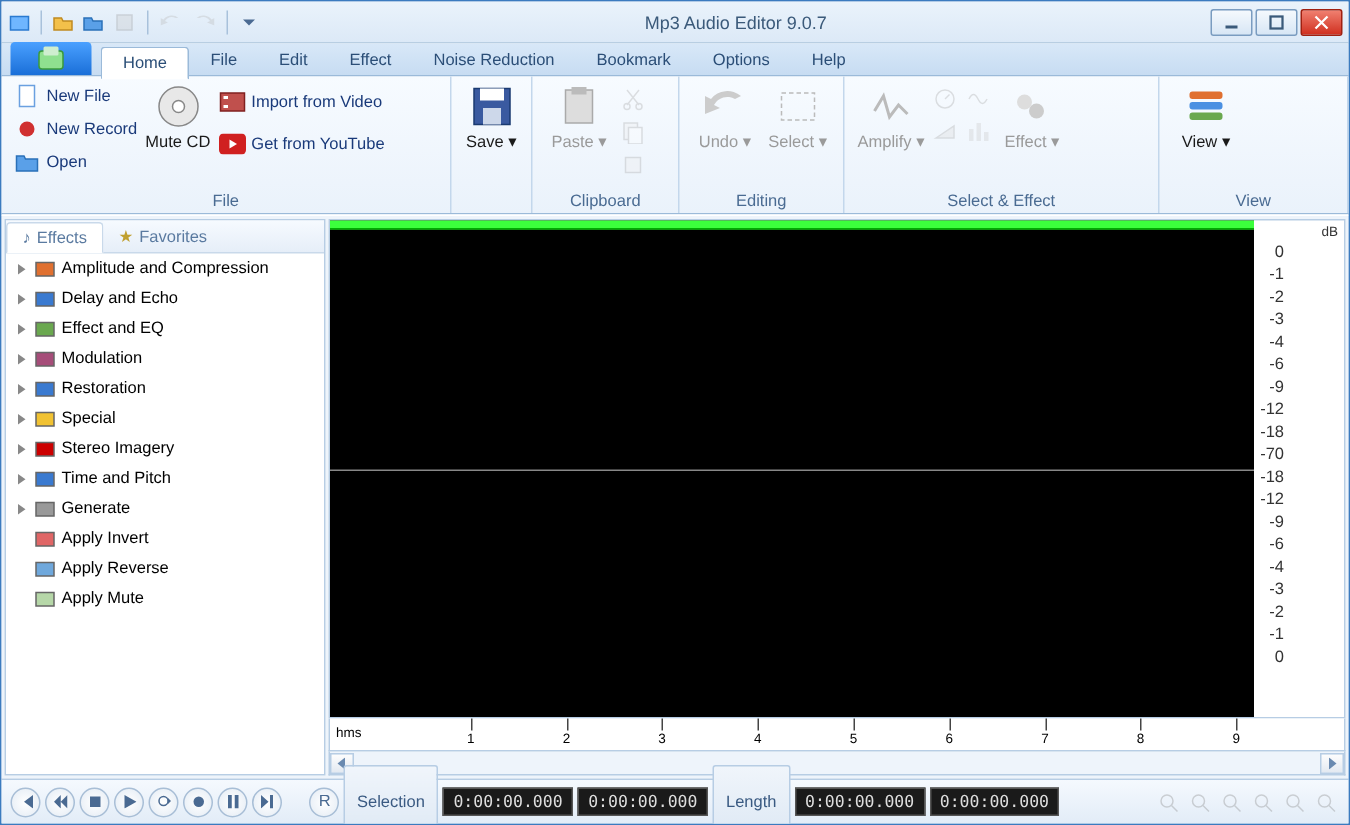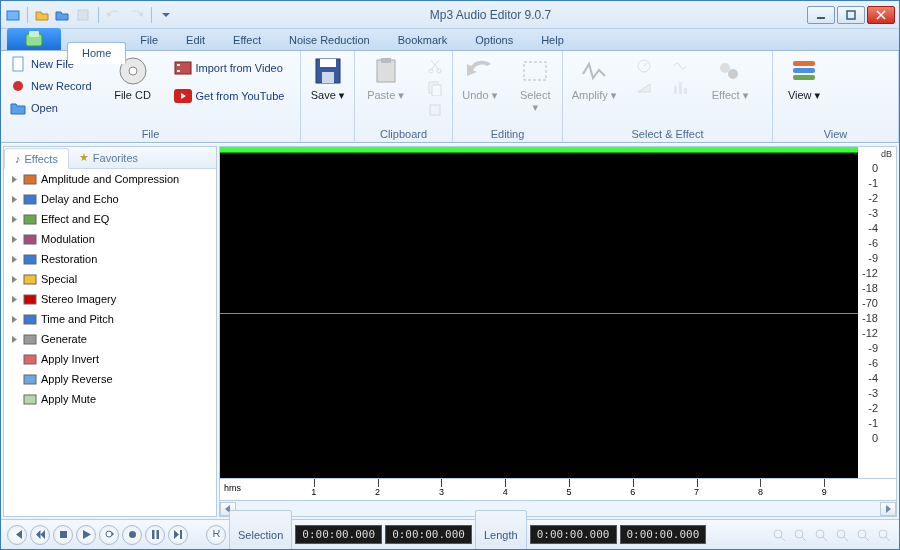--- a/index.html
+++ b/index.html
@@ -13,26 +13,26 @@
 .title { flex: 1; text-align: center; color: #3b5a7a; font-size: 12px; }
 .winctrl { display: flex; gap: 2px; }
 .winbtn { width: 28px; height: 18px; border: 1px solid #7a9cc0; border-radius: 2px; display: flex; align-items: center; justify-content: center; cursor: pointer; background: linear-gradient(#f5f9fd,#d7e6f5); }
 .winbtn.close { background: linear-gradient(#f08070,#d03020); border-color: #a02010; color: #fff; }
 .winbtn svg { width: 10px; height: 10px; }
 
 
 .tabrow { height: 22px; background: linear-gradient(#d8e8f8,#c7dcf2); display: flex; align-items: flex-end; padding-left: 6px; border-bottom: 1px solid #9bbad9; }
 .appbtn { width: 54px; height: 22px; background: linear-gradient(#4aa0ff,#1a6fd8); border-radius: 3px 3px 0 0; display: flex; align-items: center; justify-content: center; margin-right: 6px; }
 .tab { padding: 4px 14px; color: #2b4e77; cursor: pointer; }
-.tab.active { background: #fff; border: 1px solid #9bbad9; border-bottom: 1px solid #fff; border-radius: 3px 3px 0 0; position: relative; top: 14px; }
+.tab.active { background: #fff; border: 1px solid #9bbad9; border-bottom: 1px solid #fff; border-radius: 3px 3px 0 0; position: relative; top: 3px; }
 
 
 .ribbon { height: 92px; background: linear-gradient(#f7fbff,#eaf2fb); border-bottom: 1px solid #9bbad9; display: flex; }
 .rgroup { border-right: 1px solid #c3d7ec; padding: 4px 8px 2px; display: flex; flex-direction: column; }
-.rgroup-body { flex: 1; display: flex; gap: 18px; align-items: flex-start; }
+.rgroup-body { flex: 1; display: flex; gap: 4px; align-items: flex-start; }
 .rgroup-label { text-align: center; color: #4a6b92; font-size: 11px; padding-top: 2px; }
 .vbtn { display: flex; flex-direction: column; align-items: center; width: 46px; cursor: pointer; color: #1a1a1a; gap: 2px; }
 .vbtn.dis { color: #9a9a9a; align-items: center; }
 .vbtn .bicon { width: 32px; height: 32px; display: flex; align-items: center; justify-content: center; }
 .vbtn small { font-size: 11px; line-height: 1.1; text-align: center; }
 .vcol { display: flex; flex-direction: column; gap: 6px; }
 .hitem { display: flex; align-items: center; gap: 4px; cursor: pointer; color: #1a3a7a; }
 .mini { width: 18px; height: 18px; display: flex; align-items: center; justify-content: center; }
 .mini.dis { opacity: .35; }
 
@@ -184,21 +184,21 @@
             <span>Open</span>
           </div>
       </div>
       <div class="vbtn">
         <span class="bicon">
             <svg width="30" height="30">
               <circle cx="15" cy="15" r="13" fill="#e8e8e8" stroke="#888"></circle>
               <circle cx="15" cy="15" r="4" fill="#fff" stroke="#888"></circle>
             </svg>
           </span>
-        <small>File CD</small>
+        <small>Mute CD</small>
       </div>
       <div class="vcol" style="gap:10px;margin-top:4px">
         <div class="hitem">
             <span class="mini">
               <svg width="18" height="16">
                 <rect x="1" y="2" width="16" height="12" fill="#c0504d" stroke="#802020"></rect>
                 <rect x="3" y="4" width="3" height="2" fill="#fff"></rect>
                 <rect x="3" y="10" width="3" height="2" fill="#fff"></rect>
               </svg>
             </span>
@@ -499,21 +499,21 @@
         </div>
       </div>
   </div>
 
   <div class="wavewrap">
     <div class="waverow">
       <div class="wave">
         <div class="wave-top"></div>
         <div class="wave-mid"></div>
       </div>
-      <div style="width:38px;display:flex;flex-direction:column">
+      <div style="width:60px;display:flex;flex-direction:column">
         <div class="dblabel">dB</div>
         <div class="dbscale" id="dbscale" style="flex:1">
             <div>0</div>
             <div>-1</div>
             <div>-2</div>
             <div>-3</div>
             <div>-4</div>
             <div>-6</div>
             <div>-9</div>
             <div>-12</div>

